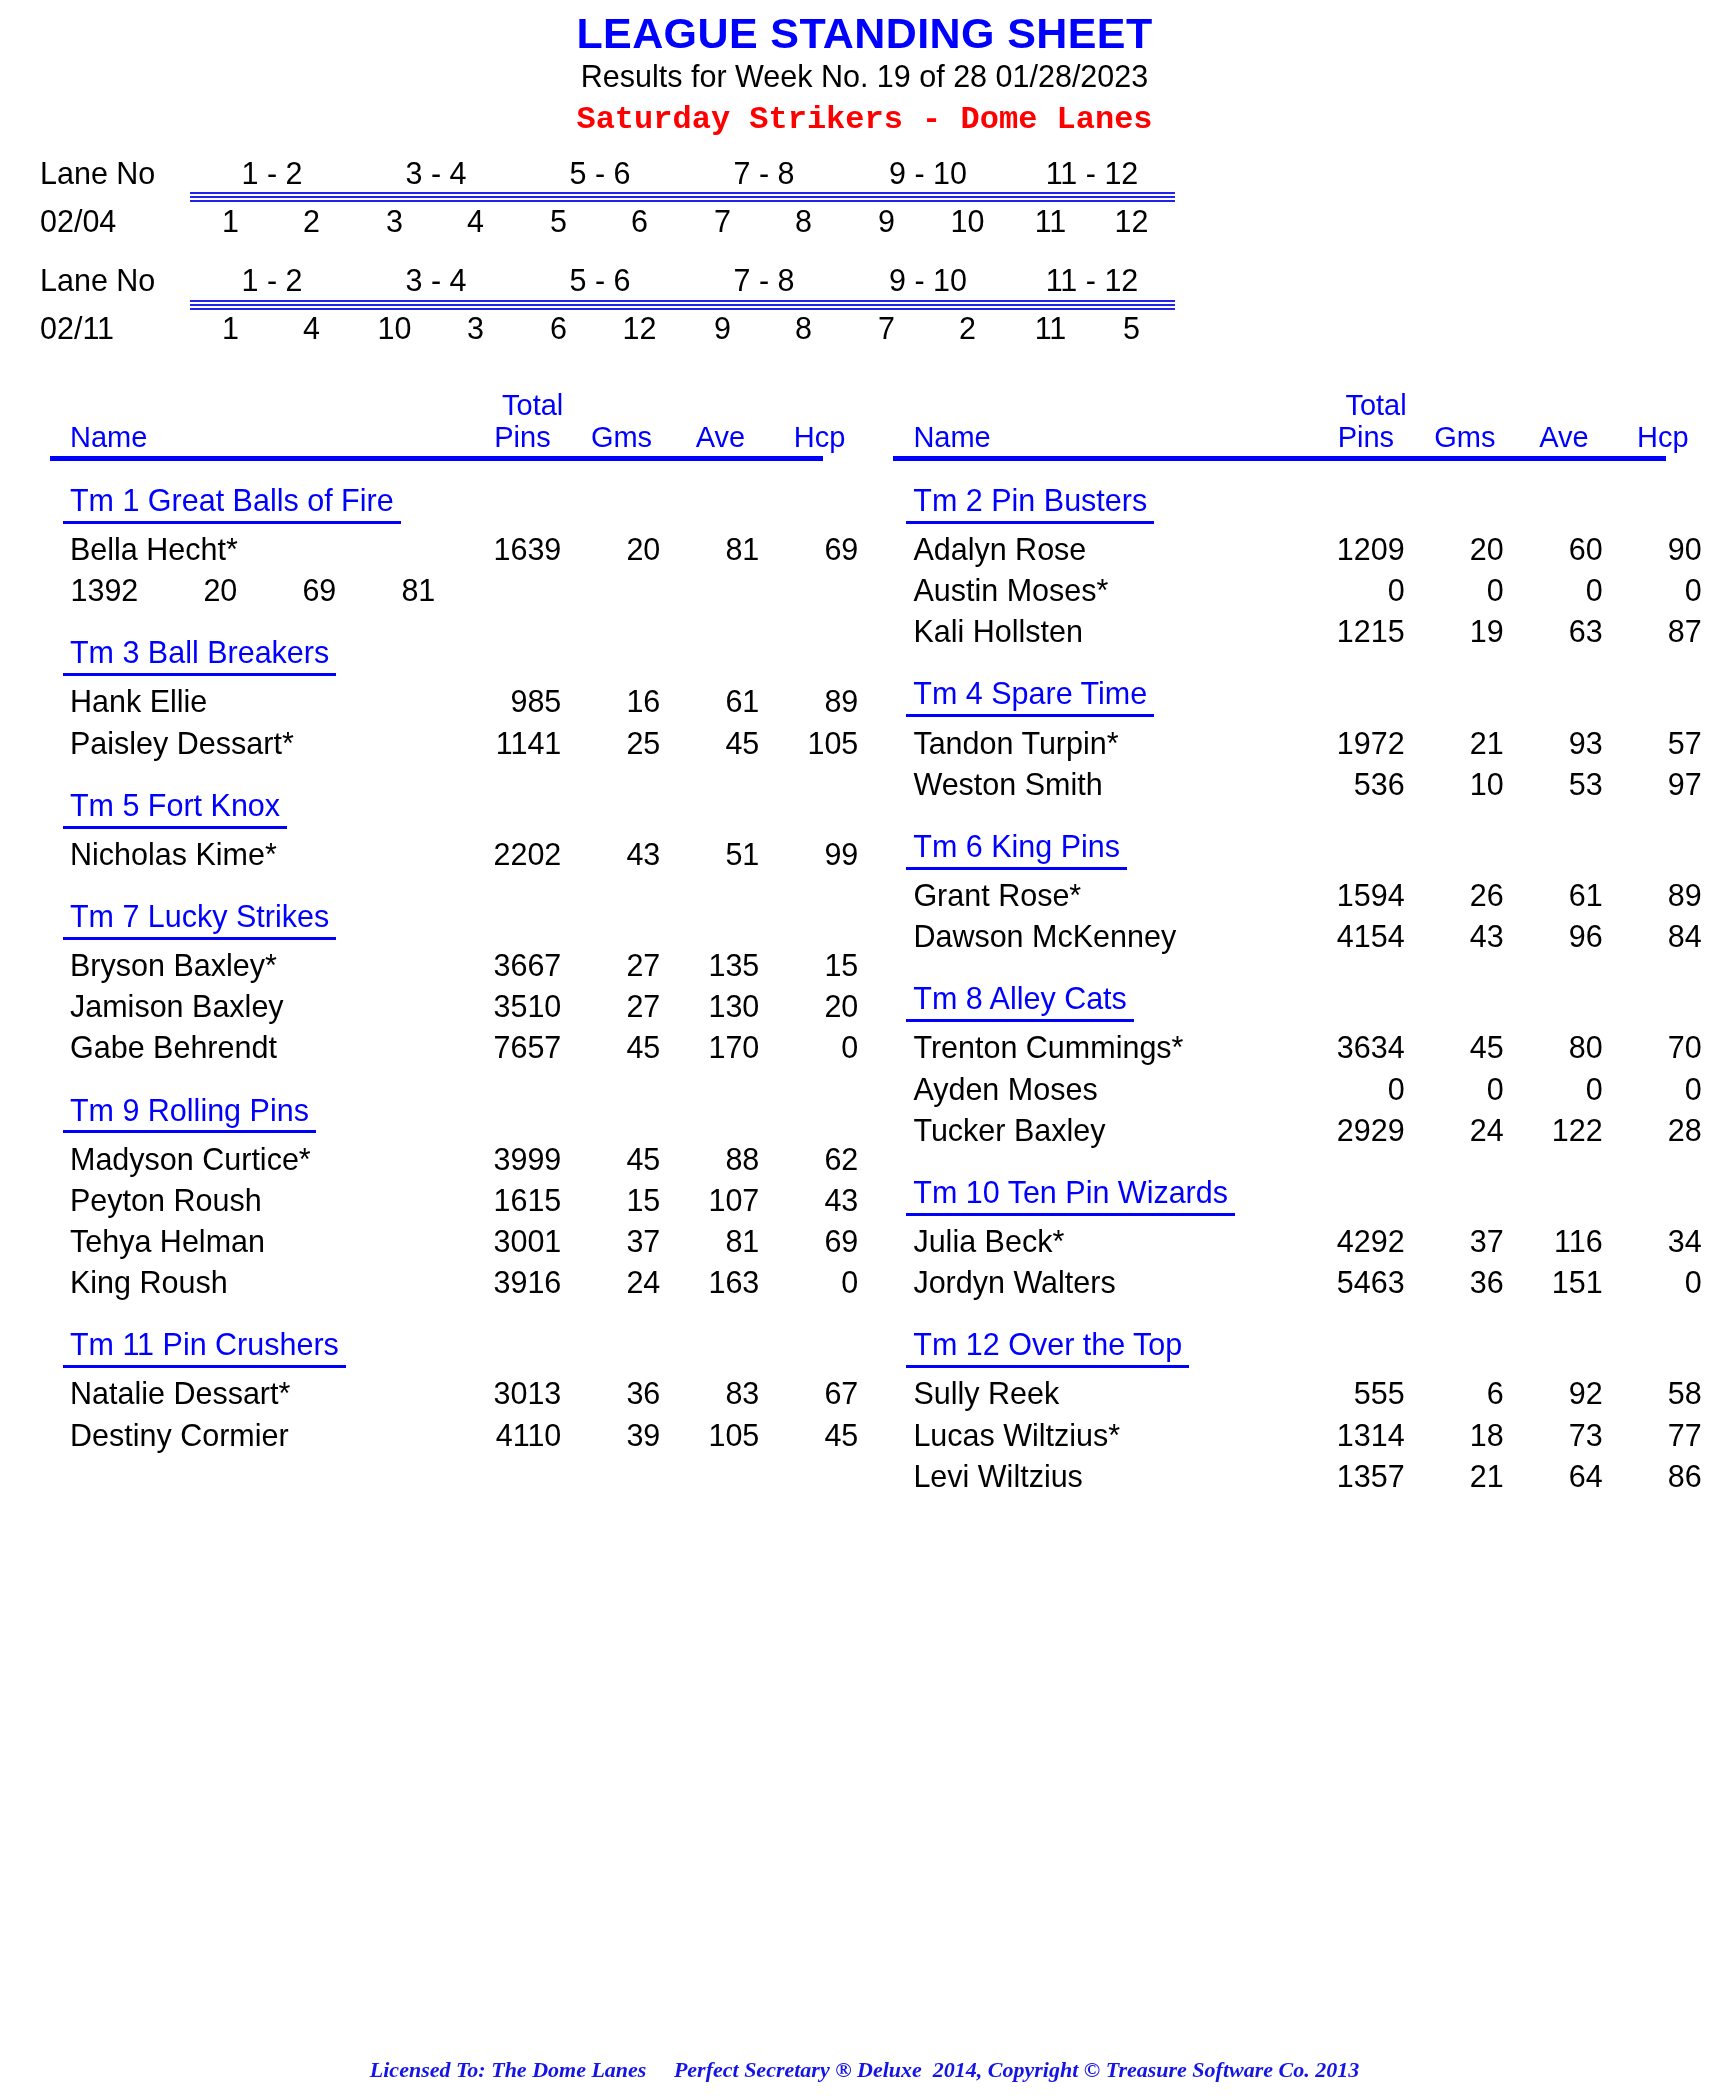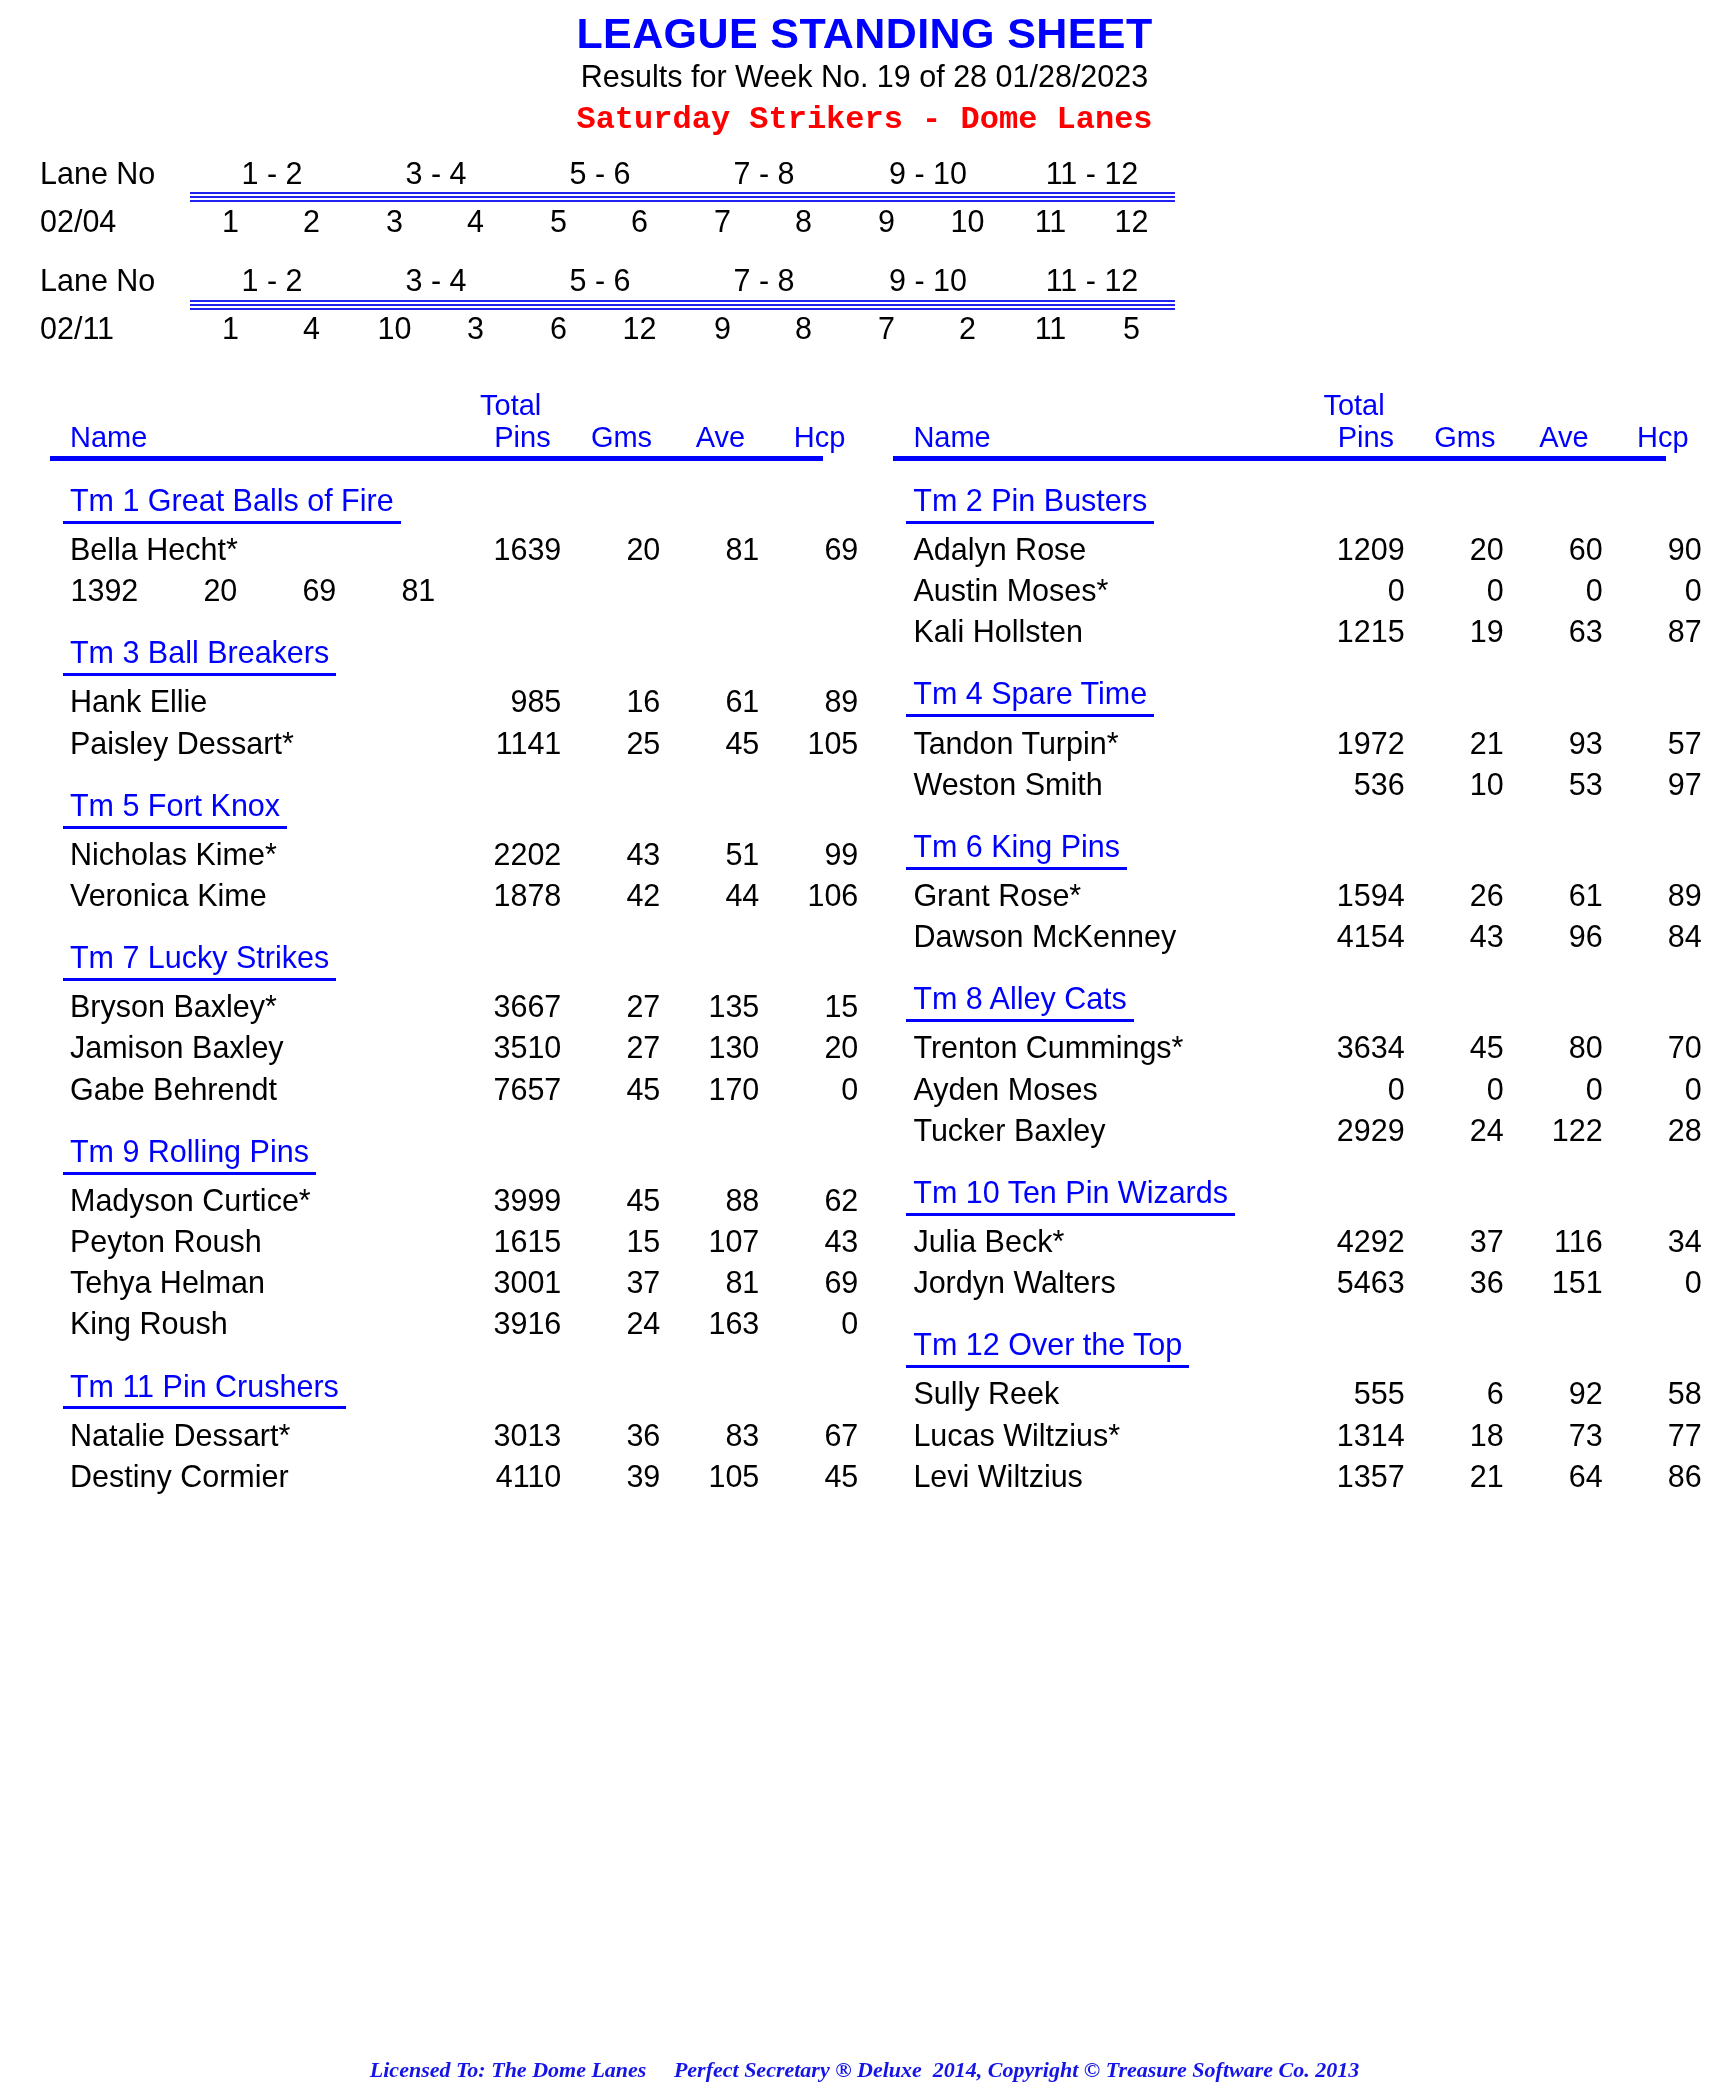--- a/index.html
+++ b/index.html
@@ -107,21 +107,21 @@
     flex: 0 0 819px;
   }
   .col.right { margin-left: 24.4px; }
 
   .col-head {
     position: relative;
     height: 65px;
   }
   .ch-total {
     position: absolute;
-    left: 430px;
+    left: 452px;
     top: -3px;
     font-size: 29px;
     color: #0000ff;
     line-height: 1.0;
   }
   .ch-row {
     position: absolute;
     left: 0;
     top: 29px;
     width: 100%;
@@ -344,27 +344,20 @@
             </div>
           </div></div>
         <div class="team-block"><div class="team-name">Tm 5 Fort Knox</div><div class="player-rows">
             <div class="player-row">
               <div class="p-name">Nicholas Kime*</div>
               <div class="p-num">2202</div>
               <div class="p-num">43</div>
               <div class="p-num">51</div>
               <div class="p-num">99</div>
             </div>
-            <div class="player-row">
-              <div class="p-name">Veronica Kime</div>
-              <div class="p-num">1878</div>
-              <div class="p-num">42</div>
-              <div class="p-num">44</div>
-              <div class="p-num">106</div>
-            </div>
           </div></div>
         <div class="team-block"><div class="team-name">Tm 7 Lucky Strikes</div><div class="player-rows">
             <div class="player-row">
               <div class="p-name">Bryson Baxley*</div>
               <div class="p-num">3667</div>
               <div class="p-num">27</div>
               <div class="p-num">135</div>
               <div class="p-num">15</div>
             </div>
             <div class="player-row">

